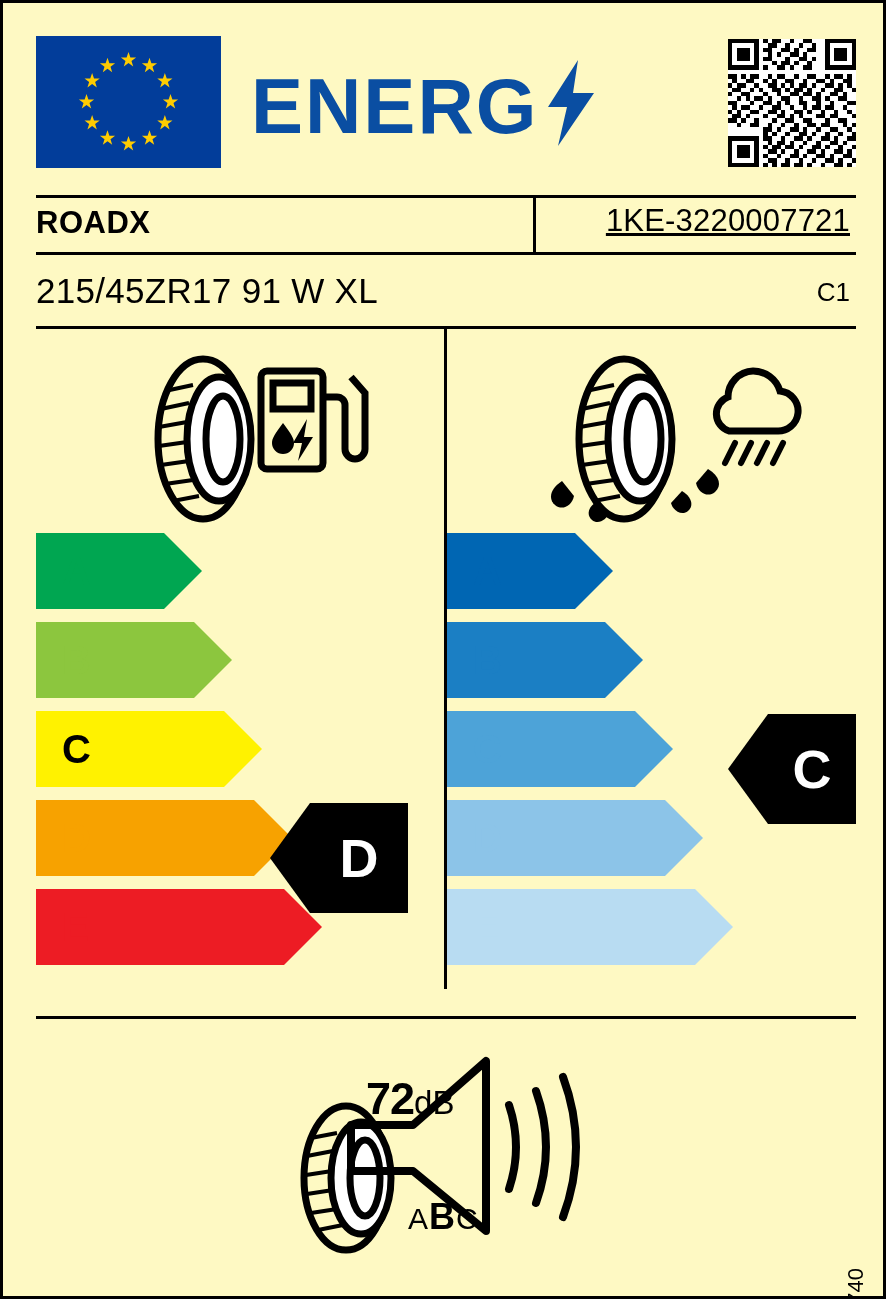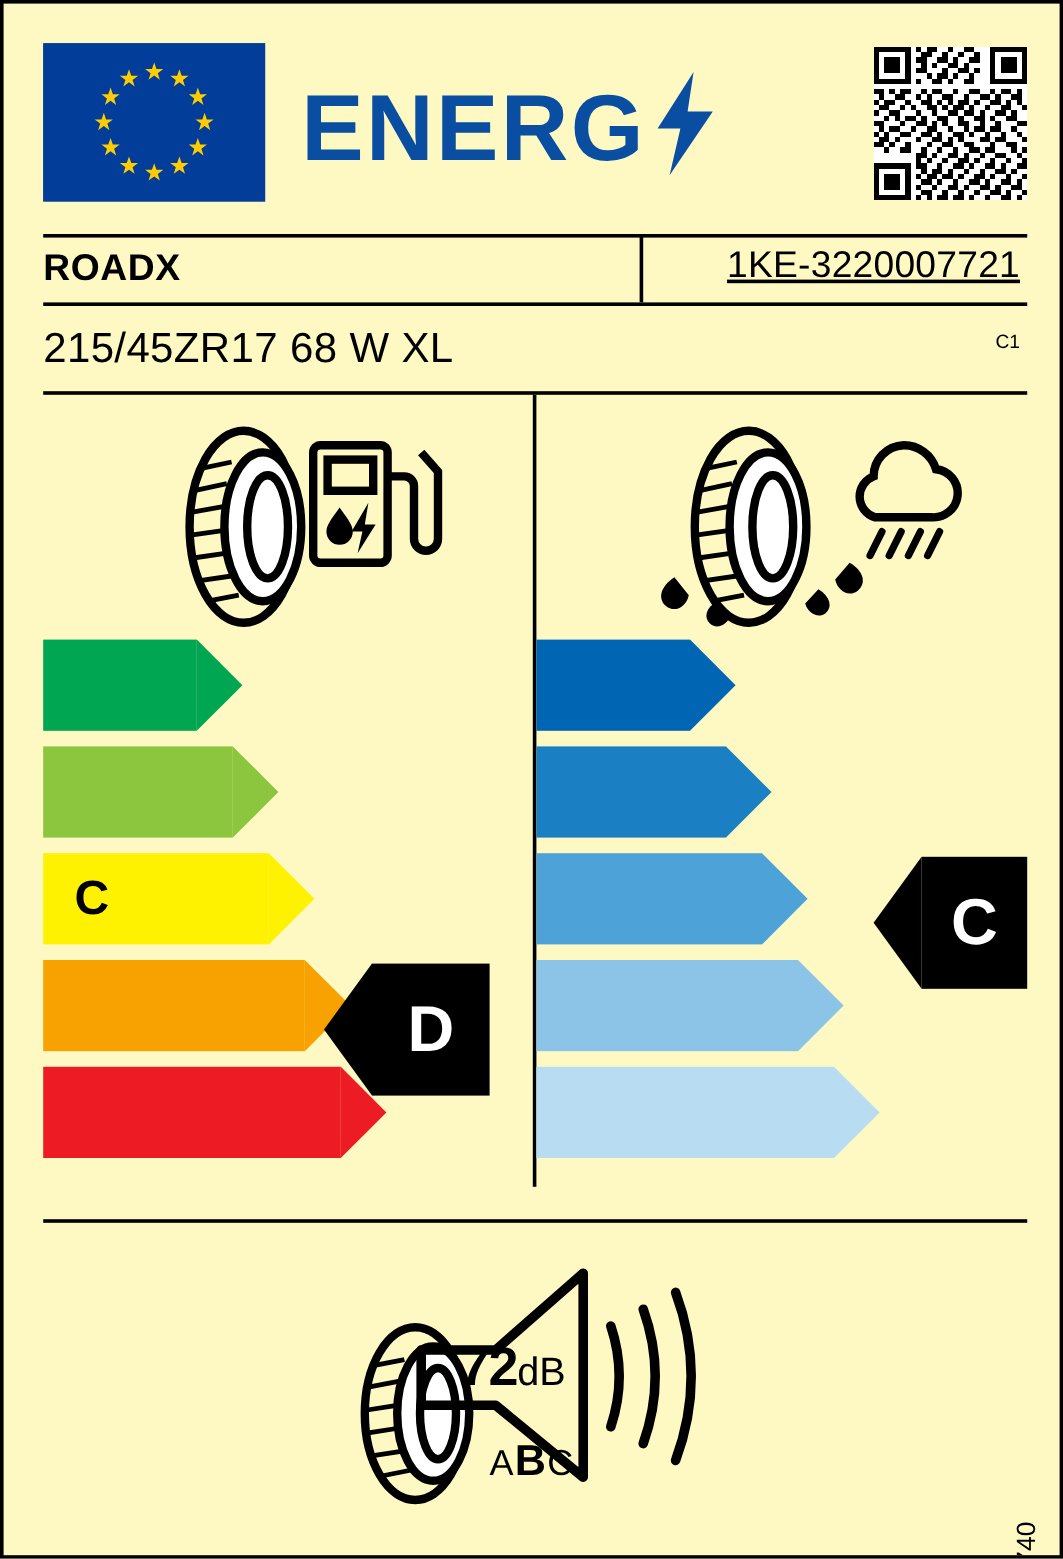--- a/index.html
+++ b/index.html
@@ -115,21 +115,21 @@
     left: 33px;
     top: 268px;
     font-size: 35px;
     color: #000;
     letter-spacing: 0.3px;
   }
   .tyre-class {
     position: absolute;
     right: 0;
     top: 274px;
-    font-size: 16px;
+    font-size: 26px;
     color: #000;
   }
   .rule-below-size {
     left: 33px;
     top: 323px;
     width: 820px;
     height: 3px;
   }
 
   
@@ -245,26 +245,25 @@
   .noise-graphic {
     position: absolute;
     left: 255px;
     top: 10px;
     width: 330px;
     height: 220px;
   }
   .noise-db {
     position: absolute;
     left: 363px;
-    top: 1110px;
+    top: 1070px;
     font-weight: bold;
     font-size: 45px;
     color: #000;
     letter-spacing: -1px;
-    margin-left: 17px;
   }
   .noise-db .unit {
     font-weight: normal;
     font-size: 33px;
     letter-spacing: 0;
   }
   .noise-classes {
     position: absolute;
     left: 405px;
     top: 1193px;
@@ -575,21 +574,21 @@
         </g>
       </svg>
     </div>
   </div>
 
   <div class="rule rule-top"></div>
   <div class="brand">ROADX</div>
   <div class="vsep"></div>
   <div class="sku" style="left:auto; right:33px;text-decoration:underline;">1KE-3220007721</div>
   <div class="rule rule-mid"></div>
-  <div class="tyre-size">215/45ZR17 68 W XL</div>
+  <div class="tyre-size">215/45ZR17 91 W XL</div>
   <div class="tyre-class" style="left:auto; right:33px;">C1</div>
   <div class="rule rule-below-size"></div>
 
   <div class="mid-divider"></div>
 
   <div class="panel panel-left">
     <div class="pictogram left">
       <svg width="250" height="175" viewBox="0 0 250 175" aria-hidden="true">
 
         <g>

